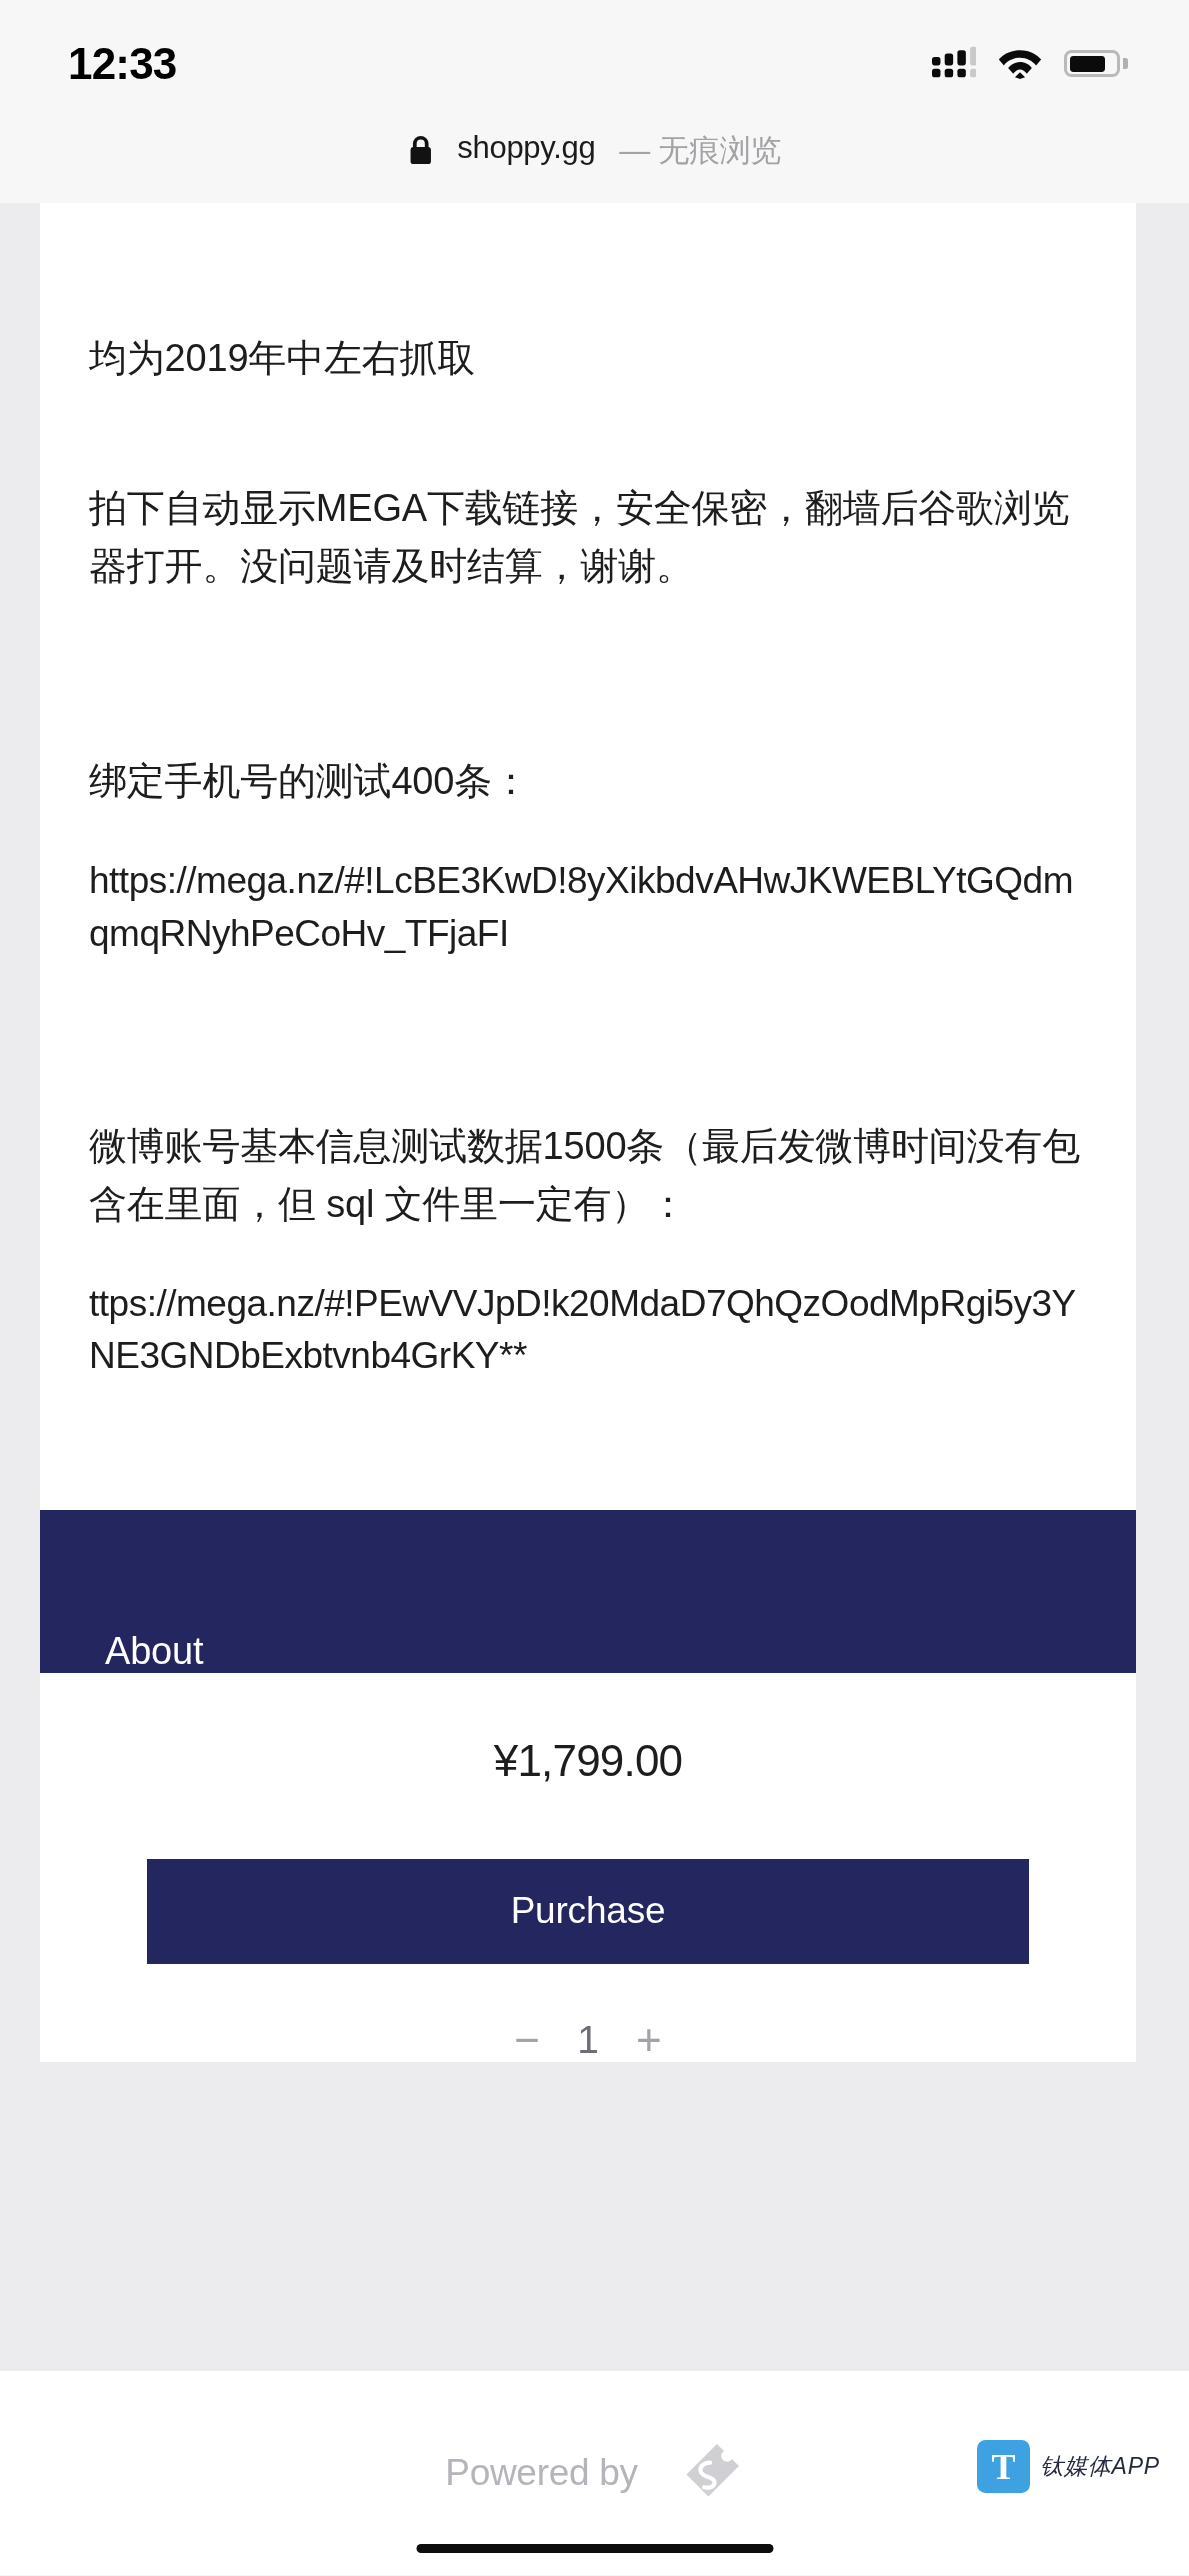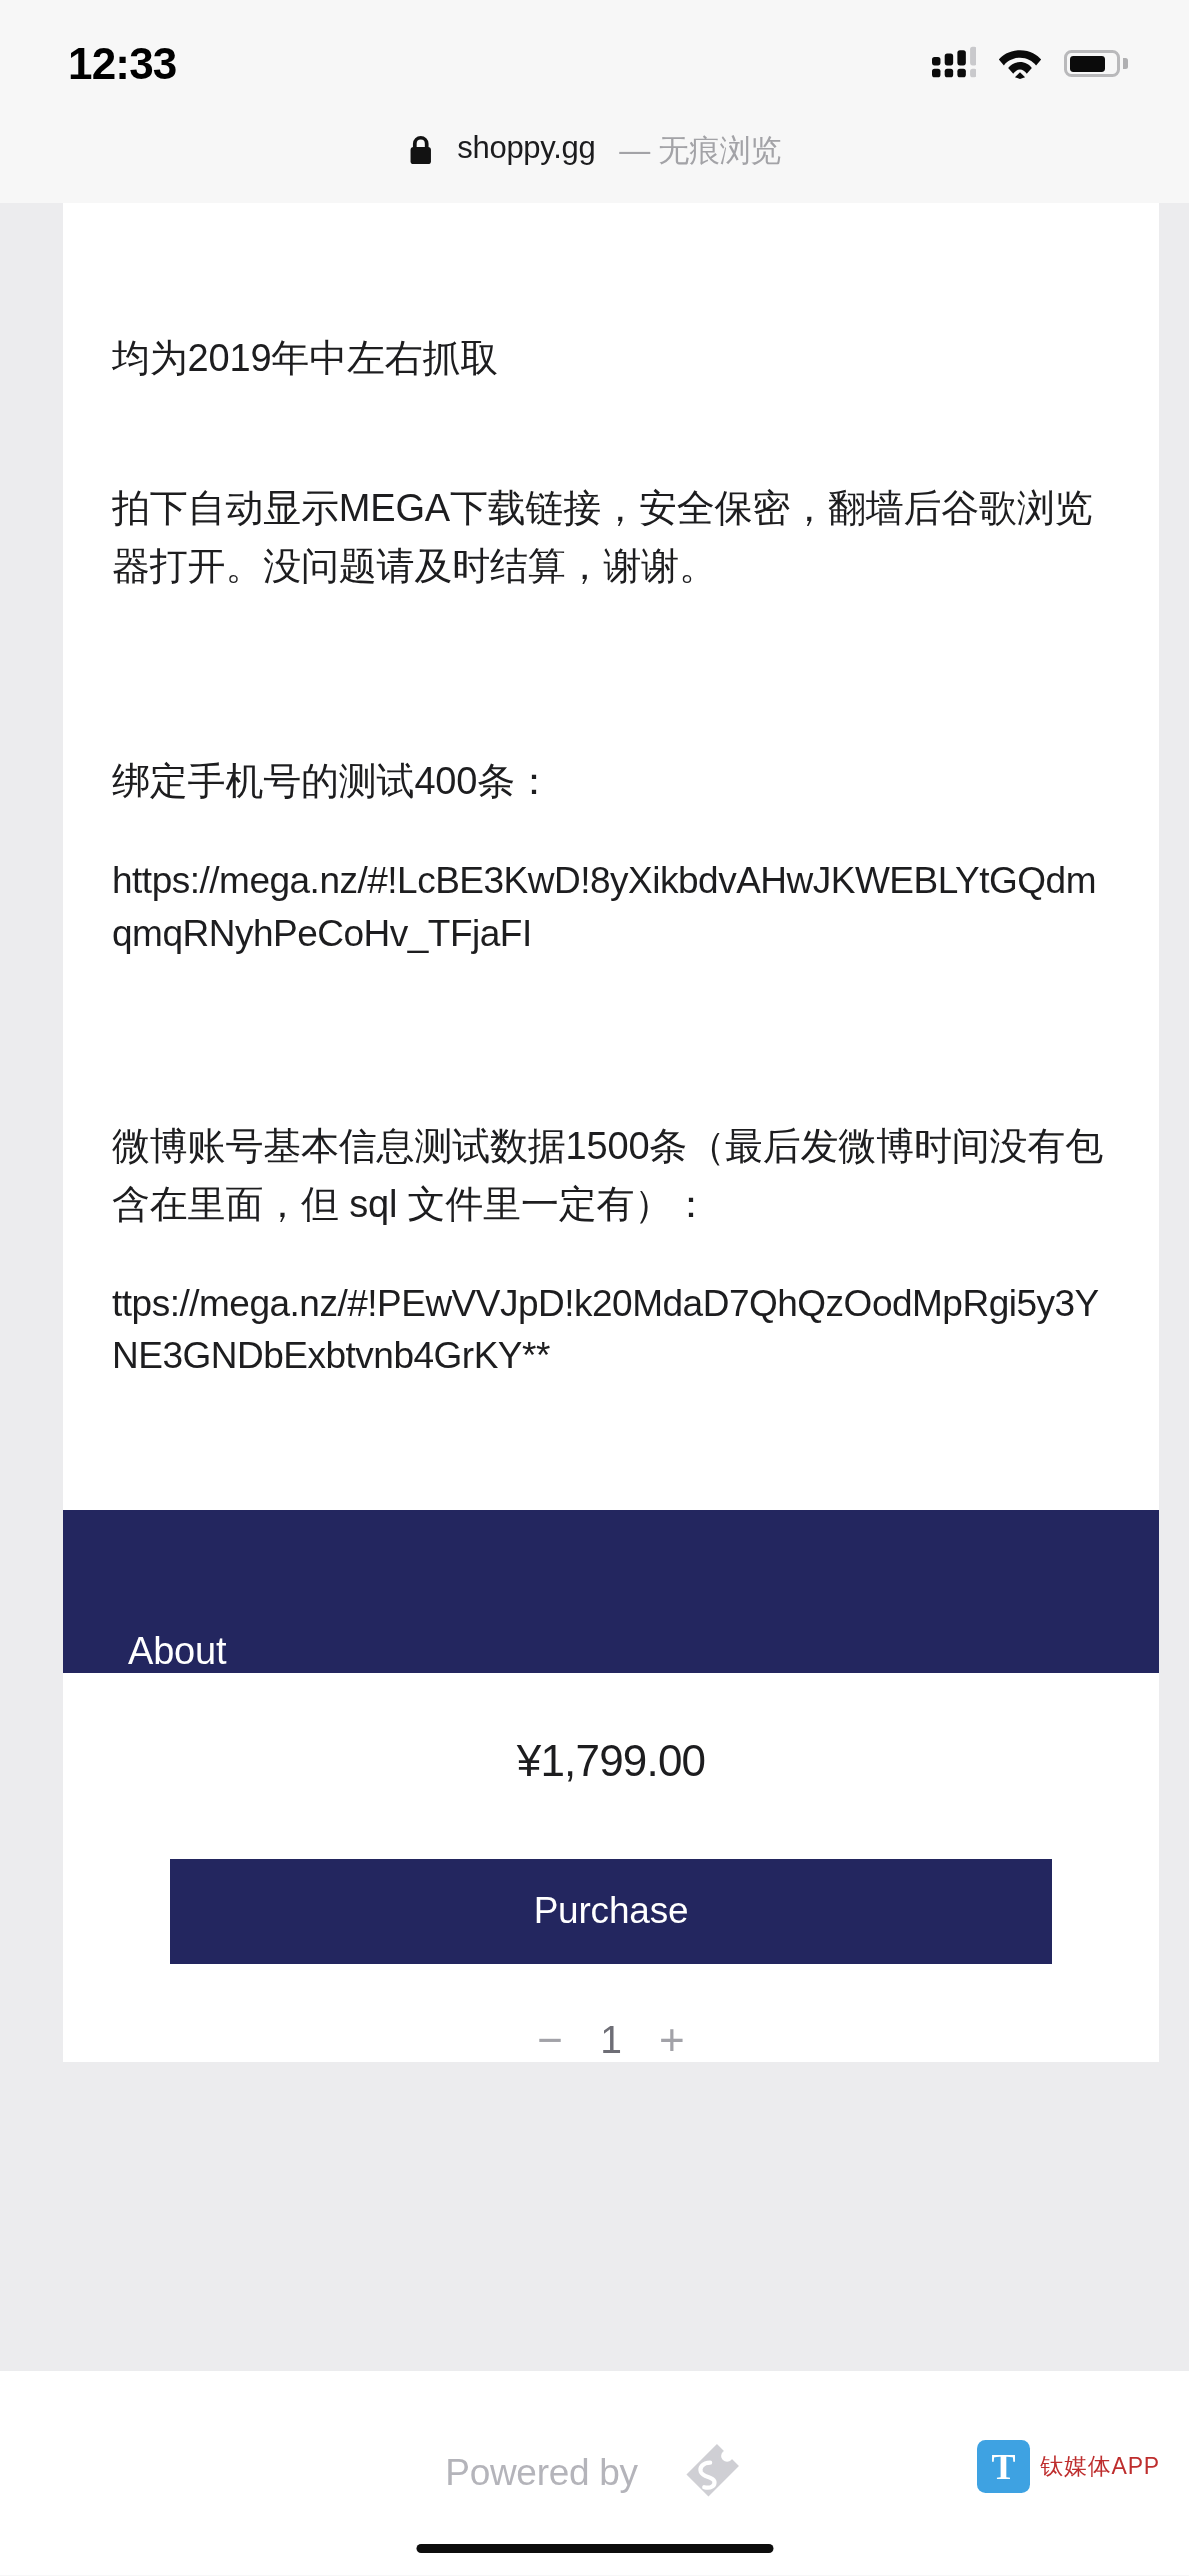--- a/index.html
+++ b/index.html
@@ -37,21 +37,21 @@
     display:flex; align-items:flex-start; justify-content:center; gap:24px;
     padding-top:3.4px;
   }
   .lock-ico { margin-top:5.1px; }
   .url-domain { font-size:31px; color:#1c1c1e; letter-spacing:-0.3px; }
   .url-mode   { font-size:31px; color:#a3a3a7; letter-spacing:-0.3px; }
 
   
   .page { position:relative; background:#ececee; height:2372px; }
   .card {
-    position:absolute; left:63px; top:0; width:1096px;
+    position:absolute; left:40px; top:0; width:1096px;
     background:#ffffff;
   }
 
   .desc { padding:0 49px; }
   .para {
     font-size:38px; line-height:1.52; color:#1d1d1f;
     letter-spacing:-0.2px; word-break:break-all;
   }
   .para.url { font-size:37px; line-height:1.42; letter-spacing:-0.5px; }
   .gap-sm { height:44px; }
@@ -108,21 +108,21 @@
   .watermark {
     position:absolute; right:29px; bottom:82px;
     display:flex; align-items:center; gap:10.2px; opacity:.92;
   }
   .wm-badge {
     width:53px; height:53px; background:#2e9be0; border-radius:8.5px;
     display:flex; align-items:center; justify-content:center;
     color:#fff; font-size:36px; font-weight:700;
     font-family:"Liberation Serif", serif;
   }
-  .wm-text { font-size:23px; color:#b91c1c; letter-spacing:0.8px; }
+  .wm-text { font-size:23px; color:#0f172a; letter-spacing:0.8px;font-style:italic; }
 </style>
 </head>
 <body>
 
 <div class="phone">
 
   <div class="statusbar">
     <div class="clock">12:33</div>
     <div class="status-right">
 

